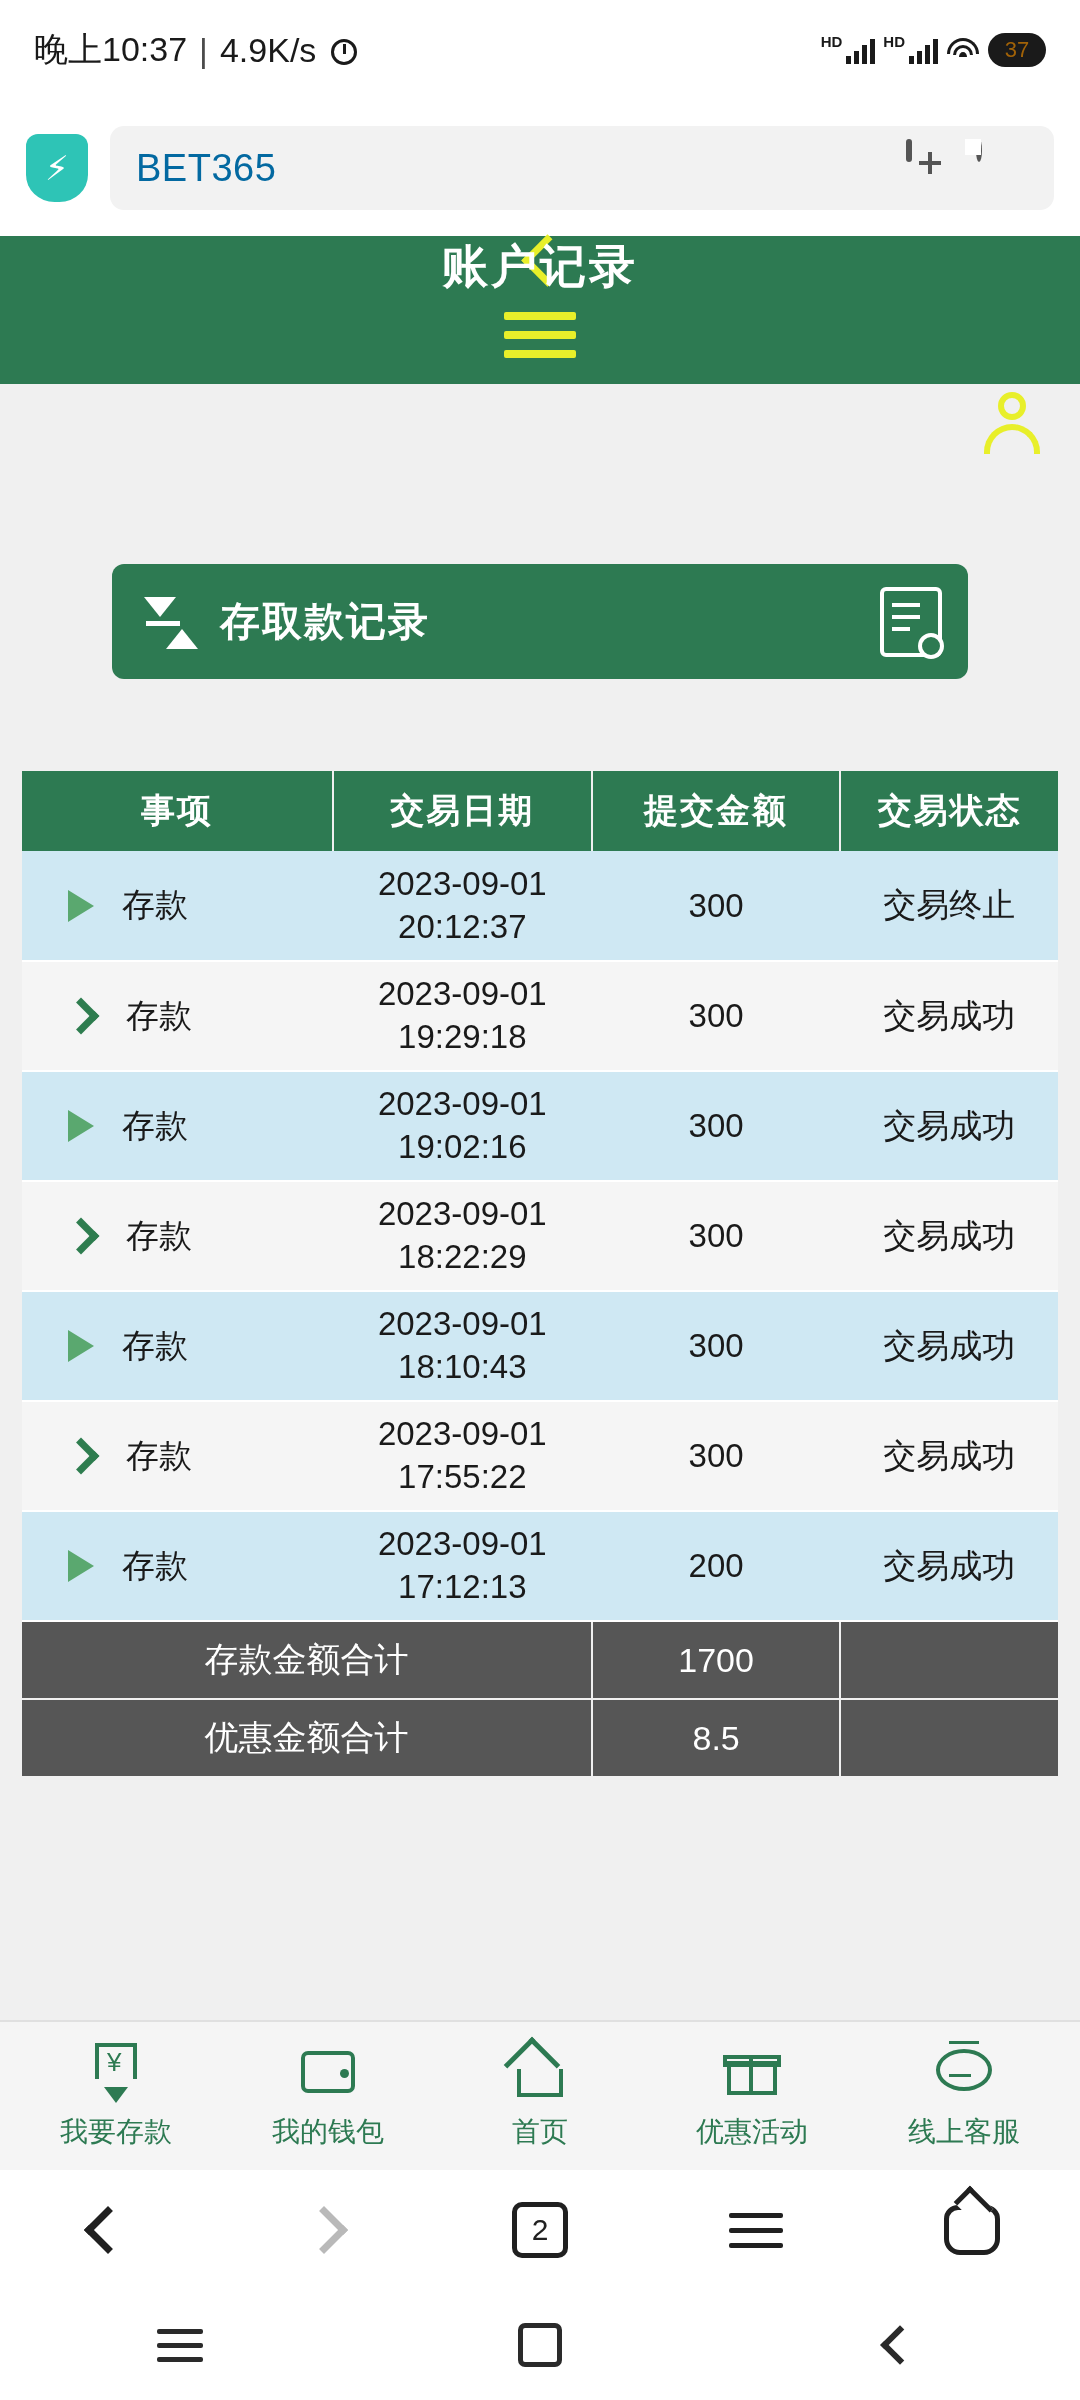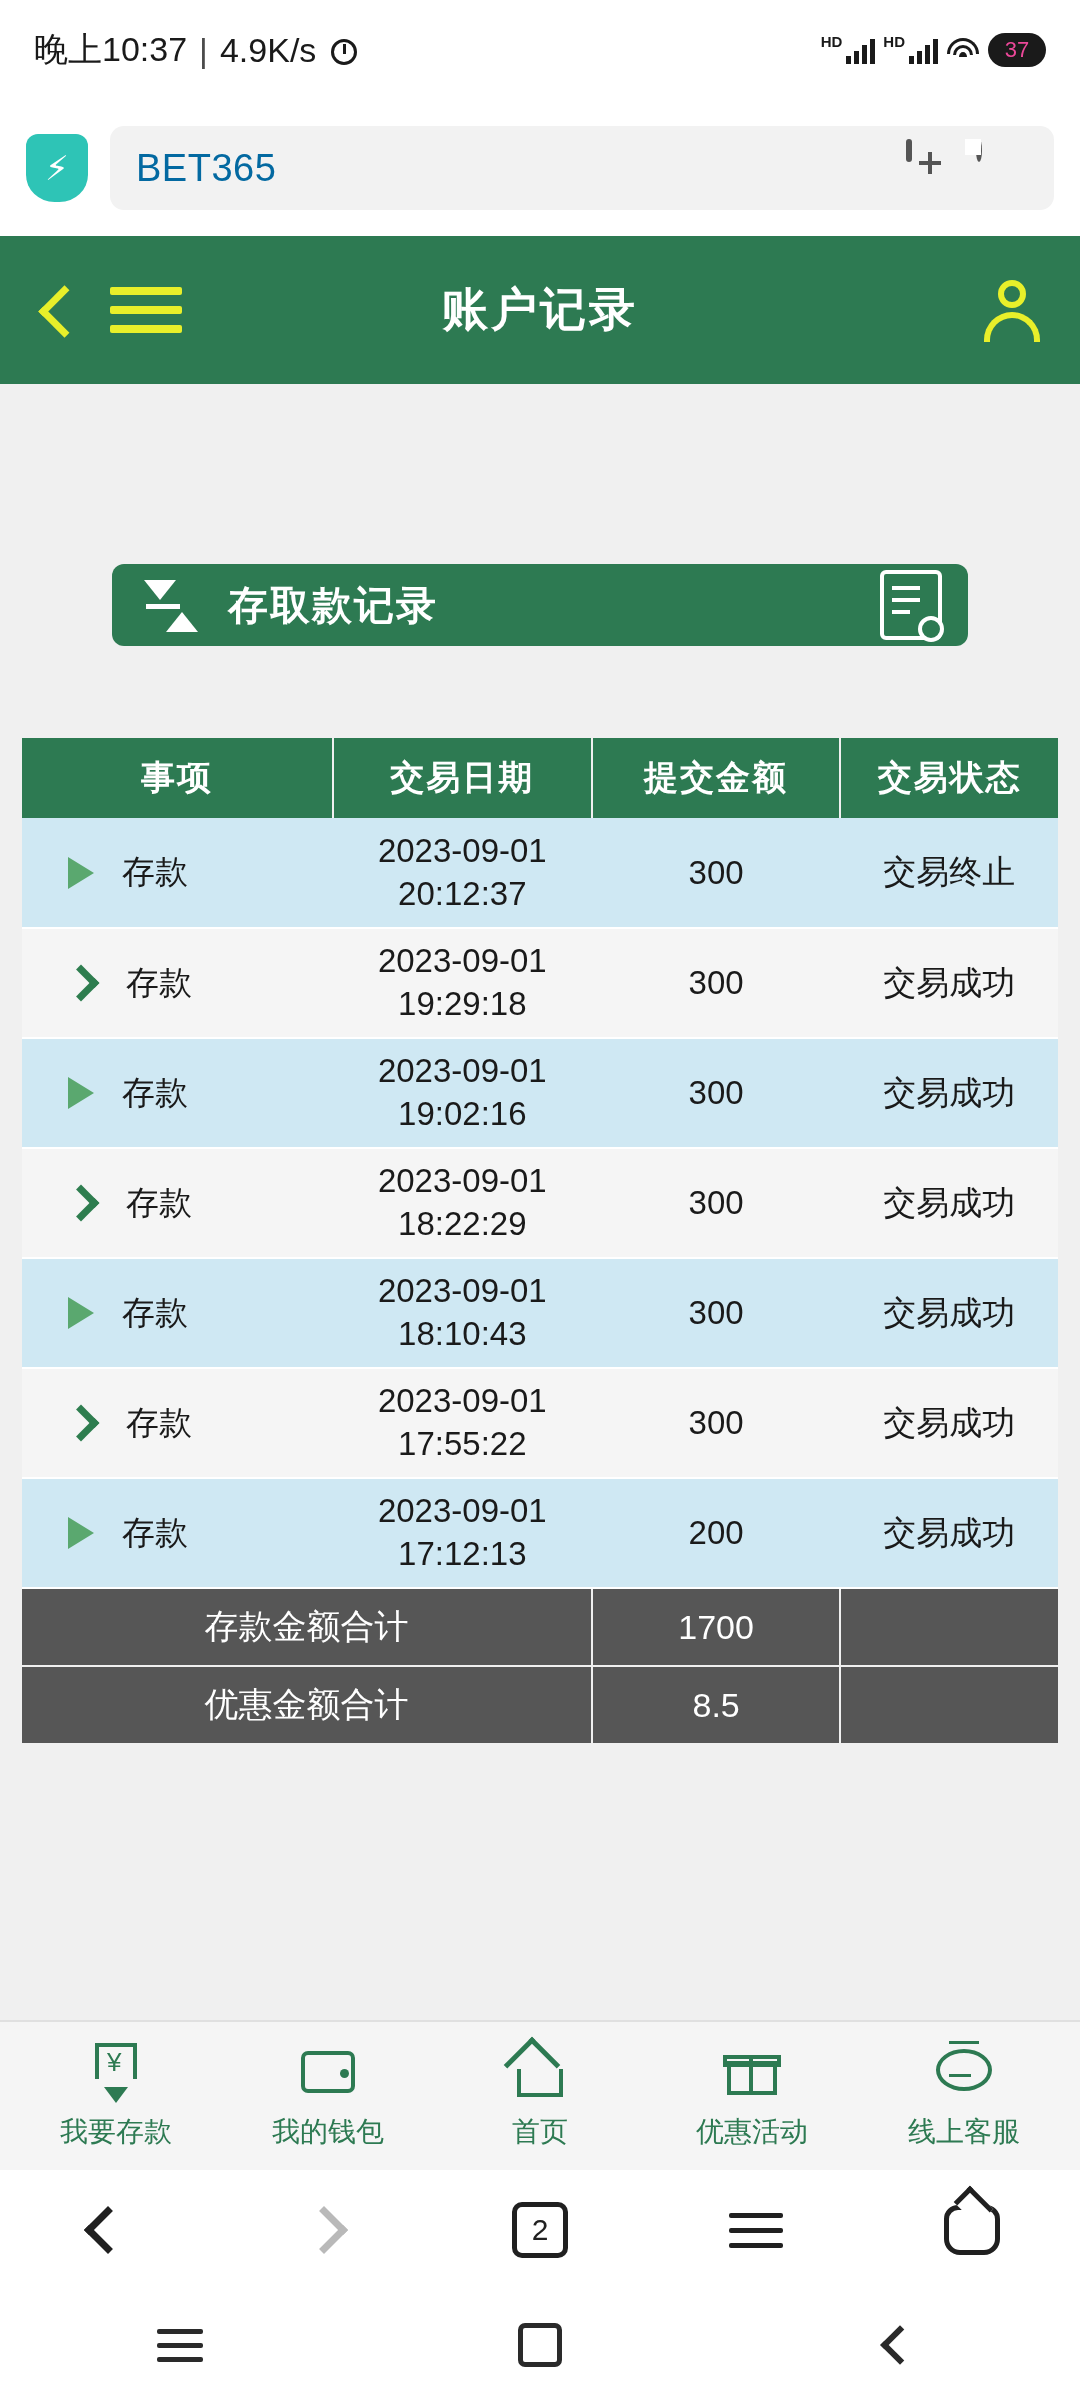--- a/index.html
+++ b/index.html
@@ -31,21 +31,21 @@
   .sig i { display: block; width: 5px; background: #1a1a1a; }
   .sig i:nth-child(1){height:8px}.sig i:nth-child(2){height:13px}
   .sig i:nth-child(3){height:19px}.sig i:nth-child(4){height:25px}
   .hd-label { font-size: 15px; font-weight: bold; color: #1a1a1a; position: relative; top: -9px; margin-right: -4px;}
   .wifi-ico { width: 34px; height: 28px; position: relative; }
   .wifi-ico span { position: absolute; left: 50%; transform: translateX(-50%); border: 3px solid #1a1a1a; border-bottom: none; border-radius: 50% 50% 0 0 / 100% 100% 0 0;}
   .wifi-ico span:nth-child(1){ width: 32px; height: 16px; top: 2px;}
   .wifi-ico span:nth-child(2){ width: 20px; height: 10px; top: 9px;}
   .wifi-ico span:nth-child(3){ width: 8px; height: 5px; top: 16px; background:#1a1a1a;}
   .battery {
-    min-width: 58px; height: 34px; border-radius: 17px; background: #1a1a1a; color: #ec4899;
+    min-width: 58px; height: 34px; border-radius: 17px; background: #1a1a1a; color: #a16207;
     font-size: 22px; display: flex; align-items: center; justify-content: center; padding: 0 10px;
   }
 
   
   .browserbar {
     height: 136px; background: #ffffff; display: flex; align-items: center; padding: 0 26px; gap: 22px;
   }
   .shield {
     width: 62px; height: 68px; background: #2ec4b6; position: relative;
     border-radius: 12px 12px 46% 46% / 12px 12px 40% 40%;
@@ -71,42 +71,43 @@
   }
   .refresh::before {
     content: ""; position: absolute; right: 2px; top: 0px; border-left: 9px solid #555;
     border-top: 6px solid transparent; border-bottom: 6px solid transparent;
   }
 
   
   .appheader {
     height: 148px; background: #2d7a52; display: flex; align-items: center; padding: 0 34px; gap: 30px;
     position: relative;
+    flex-direction: column;
   }
   .back-chevron { width: 46px; height: 46px; position: relative; flex: none; }
   .back-chevron::before {
     content:""; position:absolute; left: 12px; top: 6px; width: 30px; height: 30px;
     border-left: 7px solid #e8ef2a; border-bottom: 7px solid #e8ef2a; transform: rotate(45deg);
   }
   .hamburger { width: 72px; display: flex; flex-direction: column; gap: 11px; flex: none; }
   .hamburger i { display: block; height: 8px; background: #e8ef2a; border-radius: 2px; }
   .app-title {
     position: absolute; left: 0; right: 0; text-align: center; color: #ffffff;
     font-size: 46px; font-weight: bold; letter-spacing: 3px; pointer-events: none;
   }
   .user-ico { margin-left: auto; width: 68px; height: 68px; position: relative; flex: none; z-index: 2;}
   .user-ico .head { position: absolute; left: 20px; top: 4px; width: 28px; height: 28px; border: 6px solid #e8ef2a; border-radius: 50%; }
   .user-ico .body { position: absolute; left: 6px; top: 36px; width: 56px; height: 30px; border: 6px solid #e8ef2a; border-bottom: none; border-radius: 30px 30px 0 0; }
 
   
   .content { flex: 1; background: #f0f0f0; position: relative; }
   .pad-top { height: 180px; }
   .record-banner {
-    margin: 0 112px 0 112px; height: 82px; background: #2d7a52; border-radius: 12px;
-    display: flex; align-items: center; padding: 0 26px; gap: 28px;
+    margin: 0 112px 0 112px; height: 115px; background: #2d7a52; border-radius: 12px;
+    display: flex; align-items: center; padding: 0 26px; gap: 20px;
   }
   .dl-ico { width: 62px; height: 62px; position: relative; flex: none; }
   .dl-ico .arrow-d {
     position: absolute; left: 6px; top: 6px; width: 0; height: 0;
     border-left: 16px solid transparent; border-right: 16px solid transparent; border-top: 20px solid #ffffff;
   }
   .dl-ico .arrow-u {
     position: absolute; right: 2px; bottom: 4px; width: 0; height: 0;
     border-left: 16px solid transparent; border-right: 16px solid transparent; border-bottom: 20px solid #ffffff;
   }

